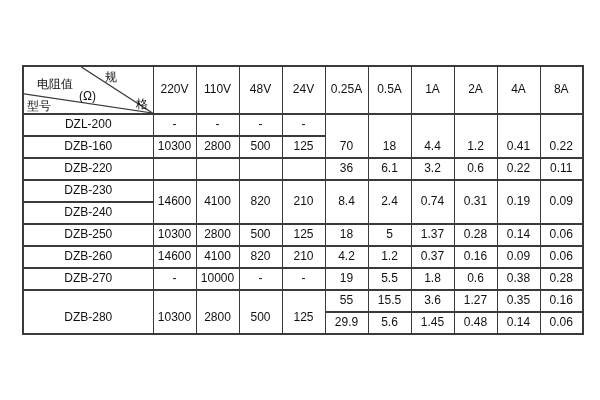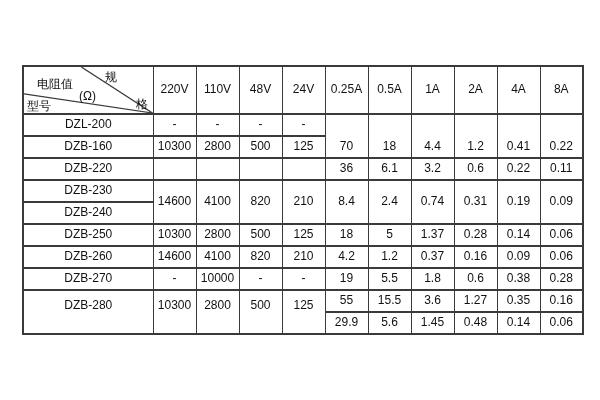--- a/index.html
+++ b/index.html
@@ -24,21 +24,21 @@
     text-align: center; vertical-align: middle;
     font-size: 12px; font-weight: normal;
     padding: 0; line-height: 1.1;
     color: #111111; background: #ffffff;
     overflow: hidden; white-space: nowrap;
   }
   tr.header-row { height: 48px; }
   tr.data-row   { height: 22px; }
 
   td.vb { vertical-align: bottom; padding-bottom: 4px; }
-  td.vt, th.vt { vertical-align: top; padding-top: 8px; }
+  td.vt, th.vt { vertical-align: top; padding-top: 20px; }
 
   th.corner { position: relative; padding: 0; }
   th.corner svg.diag { position: absolute; left: 0; top: 0; width: 100%; height: 100%; display: block; }
   th.corner span { position: absolute; font-size: 12px; line-height: 1; white-space: nowrap; }
   .lb-resistance  { left: 13px; top: 11px; }
   .lb-unit        { left: 55px; top: 23px; }
   .lb-spec-top    { left: 81px; top: 4px;  }
   .lb-spec-bottom { left: 112px; top: 31px; }
   .lb-model       { left: 3px;  top: 33px; }
 </style>

